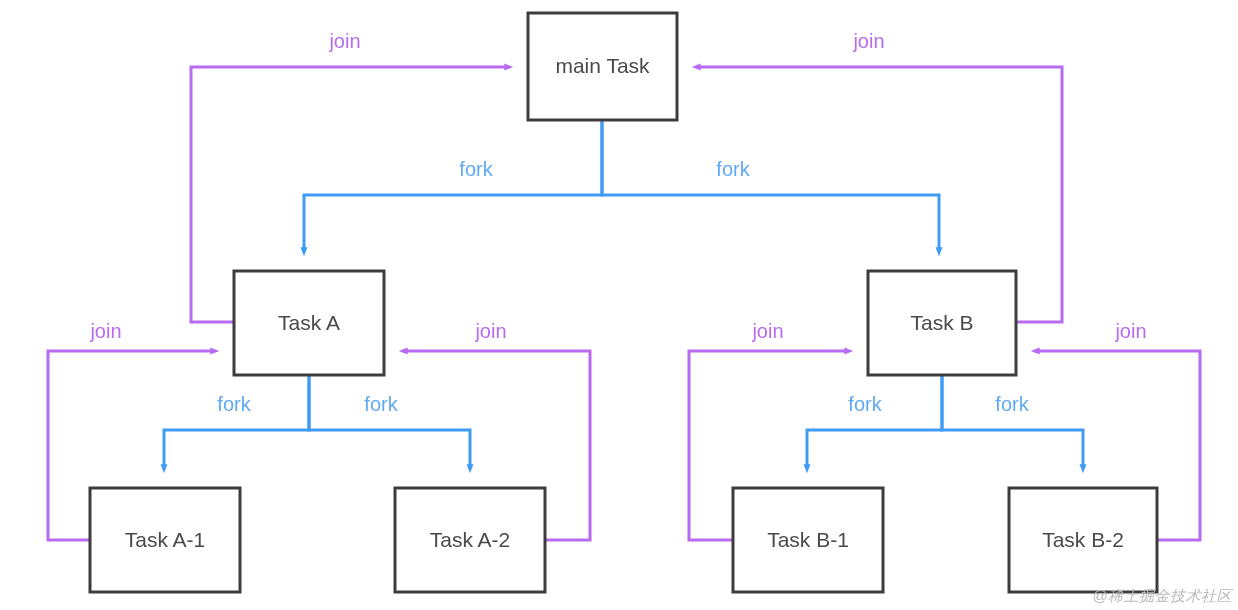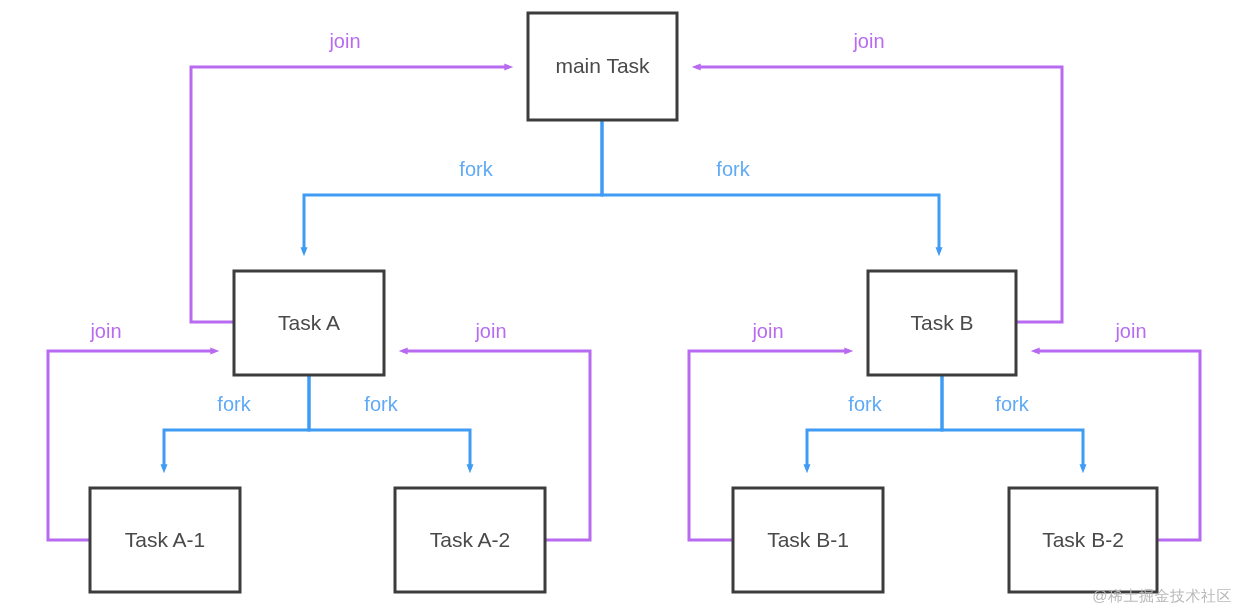--- a/index.html
+++ b/index.html
@@ -68,20 +68,21 @@
   .watermark {
     position: absolute;
     right: 6px;
     bottom: 4px;
     font-family: "Liberation Sans", sans-serif;
     font-size: 15px;
     color: #b9b9b9;
     letter-spacing: 0.5px;
     user-select: none;
     white-space: nowrap;
+    font-style: italic;
   }
 </style>
 </head>
 <body>
 
 <div id="diagram-root">
 
   <svg id="flow-svg" viewBox="0 0 1238 610">
     <defs>
       <marker id="arrow-fork" markerWidth="10" markerHeight="10" refX="5.2" refY="4" orient="auto" markerUnits="userSpaceOnUse">

